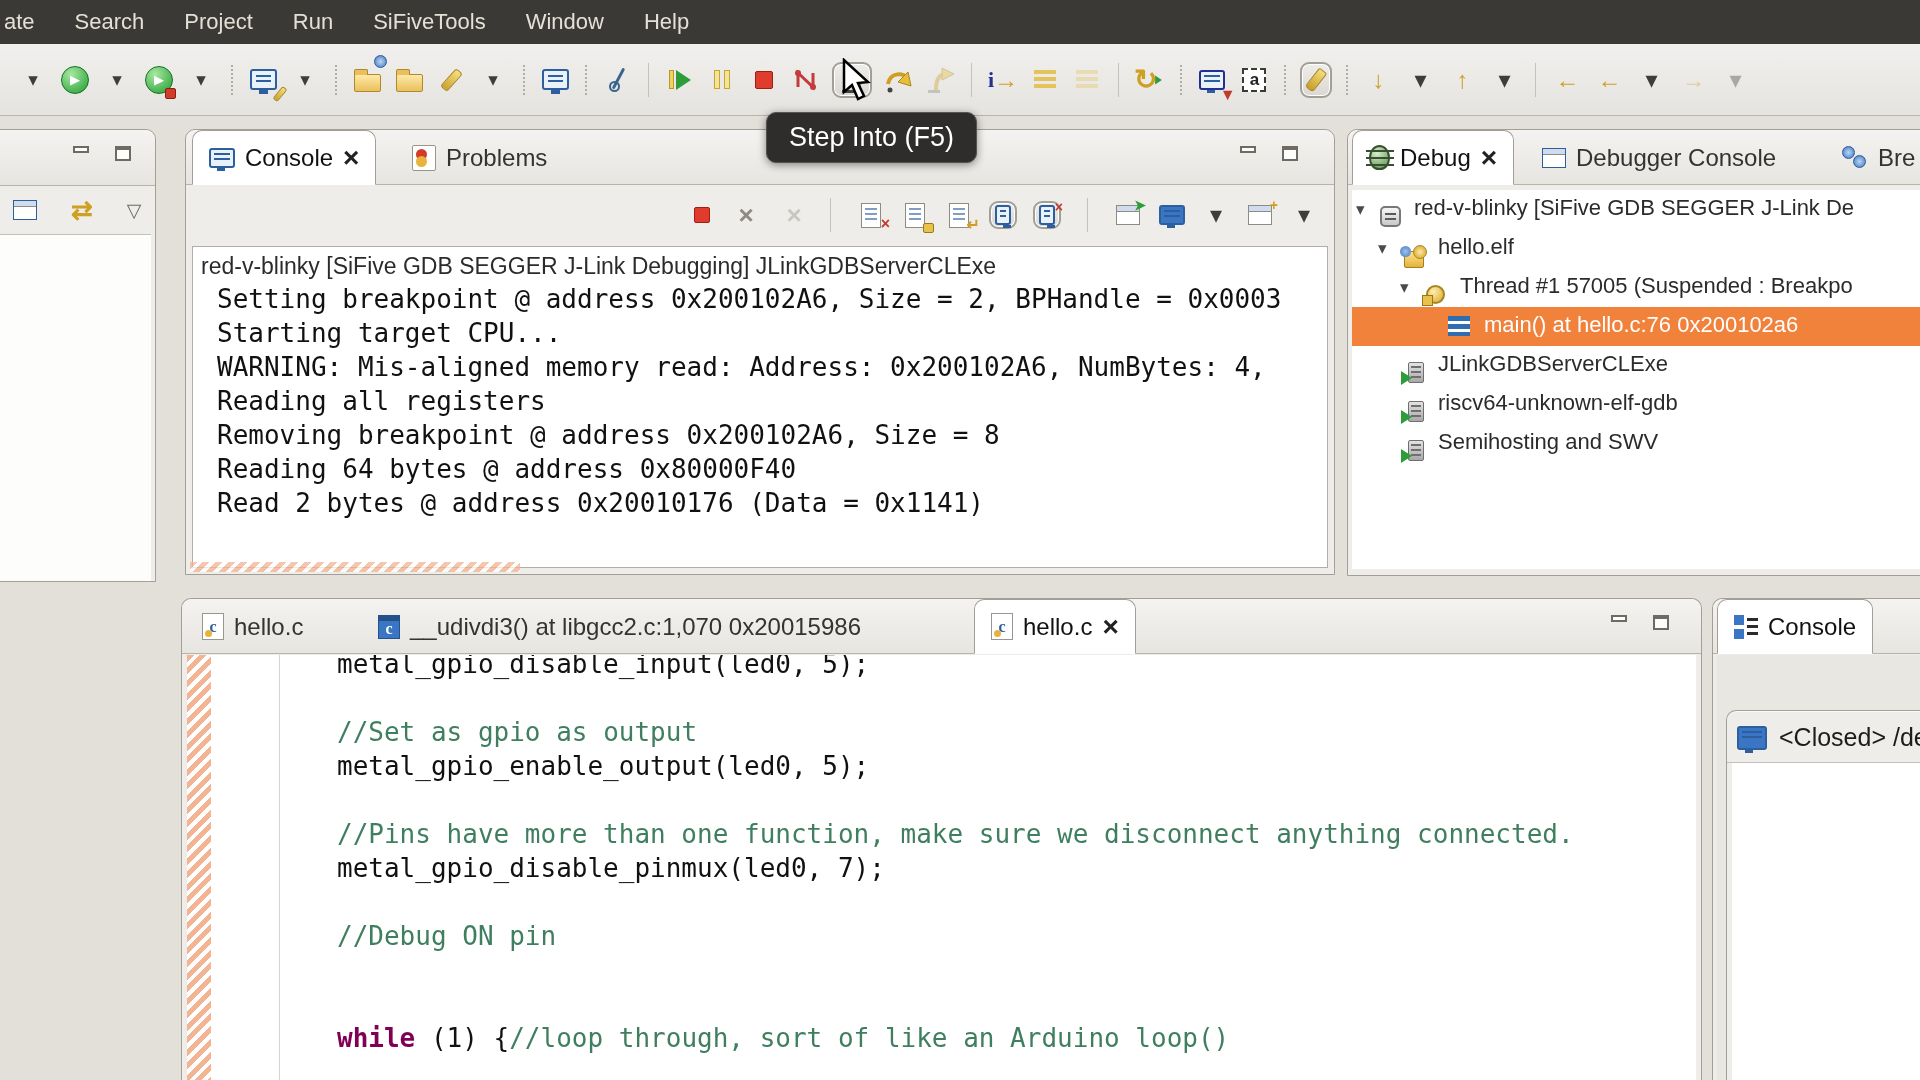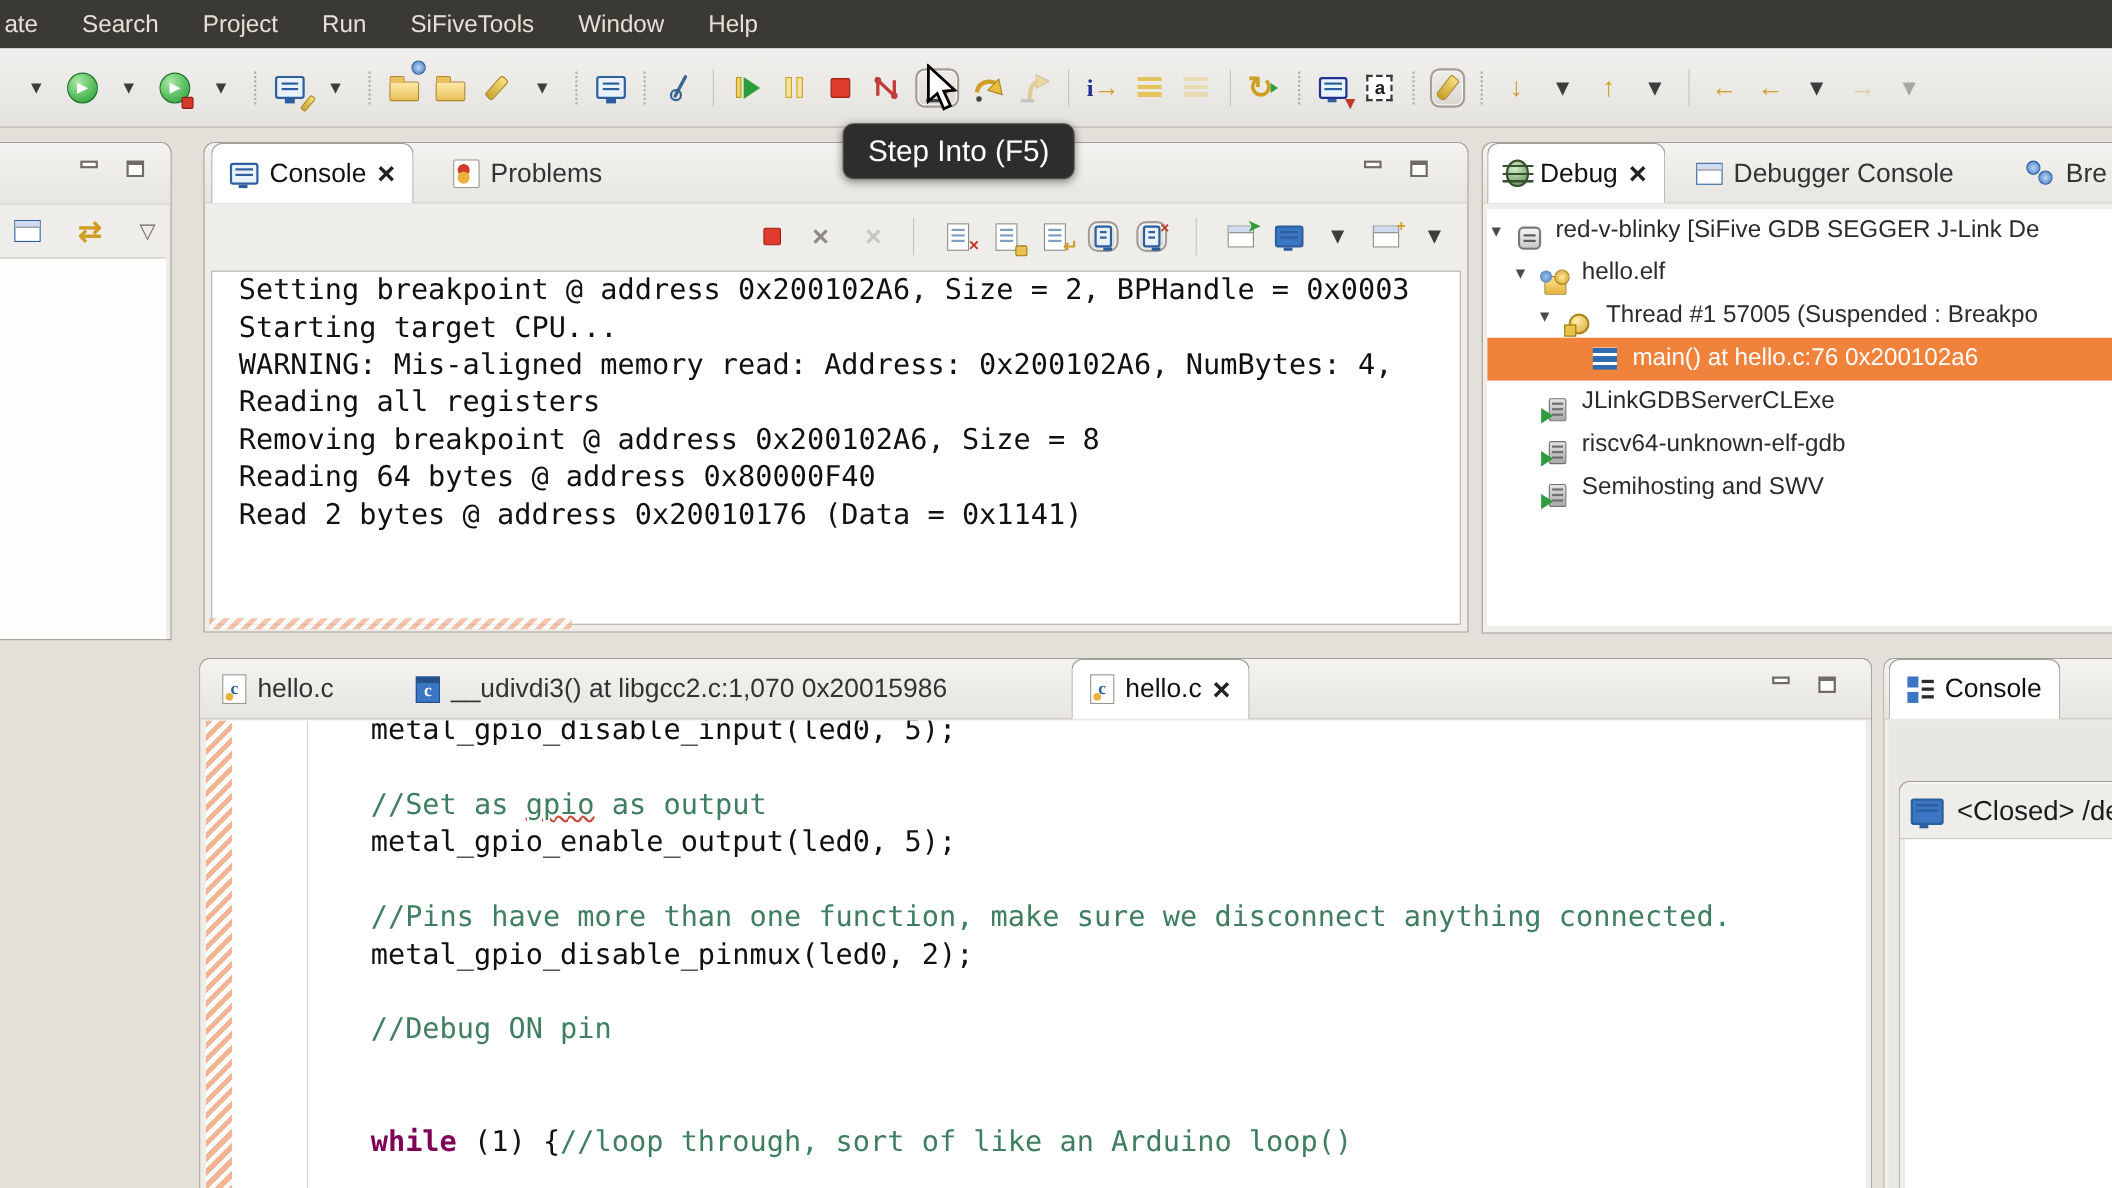--- a/index.html
+++ b/index.html
@@ -114,21 +114,21 @@
   .cblue{width:22px;height:24px;background:#3a76c4;border:1px solid #24508c;color:#fff;display:flex;align-items:center;justify-content:center;
     font-size:16px;font-weight:bold;font-family:"Liberation Serif",serif;border-top:6px solid #24508c}
   .editorbody{position:absolute;left:5px;right:5px;top:56px;bottom:0;background:#fff;overflow:hidden}
   .hatchbar{position:absolute;left:0;top:0;bottom:0;width:24px;
     background:repeating-linear-gradient(135deg,#f2b492 0 5px,#fff 5px 9px)}
   .gutterline{position:absolute;left:92px;top:0;bottom:0;width:1px;background:#d8d5cf}
   .code{position:absolute;left:150px;top:-8px;right:0;bottom:0}
   .cl{font-family:"DejaVu Sans Mono","Liberation Mono",monospace;font-size:26px;line-height:34px;height:34px;white-space:pre;color:#111}
   .cmt{color:var(--comment-green,#3f7f5f)}
   .kw{color:var(--keyword-purple,#7f0055);font-weight:bold}
-  .sq{text-decoration:underline;text-decoration-style:wavy;text-decoration-color:#cc4e3d;text-decoration-thickness:2px}
+  .sq{text-decoration-style:wavy;text-decoration-color:#cc4e3d;text-decoration-thickness:2px}
 
   
   .outico{width:24px;height:24px;position:relative}
   .outico::before{content:"";position:absolute;left:0;top:0;width:10px;height:10px;background:#3a76c4;box-shadow:0 14px 0 #3a76c4}
   .outico::after{content:"";position:absolute;left:13px;top:3px;width:11px;height:3px;background:#2b2b2b;box-shadow:0 7px 0 #2b2b2b,0 14px 0 #2b2b2b}
 
   
   .tooltip{position:absolute;left:766px;top:112px;background:var(--tooltip-bg,#2e2d2b);color:#fff;font-size:27px;
     padding:9px 22px;border-radius:10px;border:1px solid #56544f;box-shadow:0 2px 8px rgba(0,0,0,.45);z-index:60;white-space:nowrap}
   .cursor{position:absolute;left:840px;top:58px;z-index:70}
@@ -340,20 +340,21 @@
         <span class="minimon" style="background:#3a76c4"></span>
       </span>
     <span class="vico caret" style="font-size:24px">▾</span>
     <span class="vico">
         <span class="winico"></span>
         <span class="badge" style="color:#cf9f24">+</span>
       </span>
     <span class="vico caret" style="font-size:24px">▾</span>
   </div>
   <div class="consolebody">
+    <div class="clabel">red-v-blinky [SiFive GDB SEGGER J-Link Debugging] JLinkGDBServerCLExe</div>
     <div class="cline">Setting breakpoint @ address 0x200102A6, Size = 2, BPHandle = 0x0003</div>
     <div class="cline">Starting target CPU...</div>
     <div class="cline">WARNING: Mis-aligned memory read: Address: 0x200102A6, NumBytes: 4,</div>
     <div class="cline">Reading all registers</div>
     <div class="cline">Removing breakpoint @ address 0x200102A6, Size = 8</div>
     <div class="cline">Reading 64 bytes @ address 0x80000F40</div>
     <div class="cline">Read 2 bytes @ address 0x20010176 (Data = 0x1141)</div>
   </div>
   <div class="chatch"></div>
 </div>
@@ -441,21 +442,21 @@
   <div class="editorbody">
     <div class="hatchbar"></div>
     <div class="gutterline"></div>
     <div class="code">
       <div class="cl"><span>metal_gpio_disable_input(led0, 5);</span></div>
       <div class="cl"><span></span></div>
       <div class="cl"><span class="cmt">//Set as </span><span class="cmt sq">gpio</span><span class="cmt"> as output</span></div>
       <div class="cl"><span>metal_gpio_enable_output(led0, 5);</span></div>
       <div class="cl"><span></span></div>
       <div class="cl"><span class="cmt">//Pins have more than one function, make sure we disconnect anything connected.</span></div>
-      <div class="cl"><span>metal_gpio_disable_pinmux(led0, 2);</span></div>
+      <div class="cl"><span>metal_gpio_disable_pinmux(led0, 7);</span></div>
       <div class="cl"><span></span></div>
       <div class="cl"><span class="cmt">//Debug ON pin</span></div>
       <div class="cl"><span></span></div>
       <div class="cl"><span></span></div>
       <div class="cl"><span class="kw">while</span><span> (1) {</span><span class="cmt">//loop through, sort of like an Arduino loop()</span></div>
     </div>
   </div>
 </div>
 
 <div class="panel" style="left:1712px;top:598px;width:250px;height:482px;border-bottom:none">

